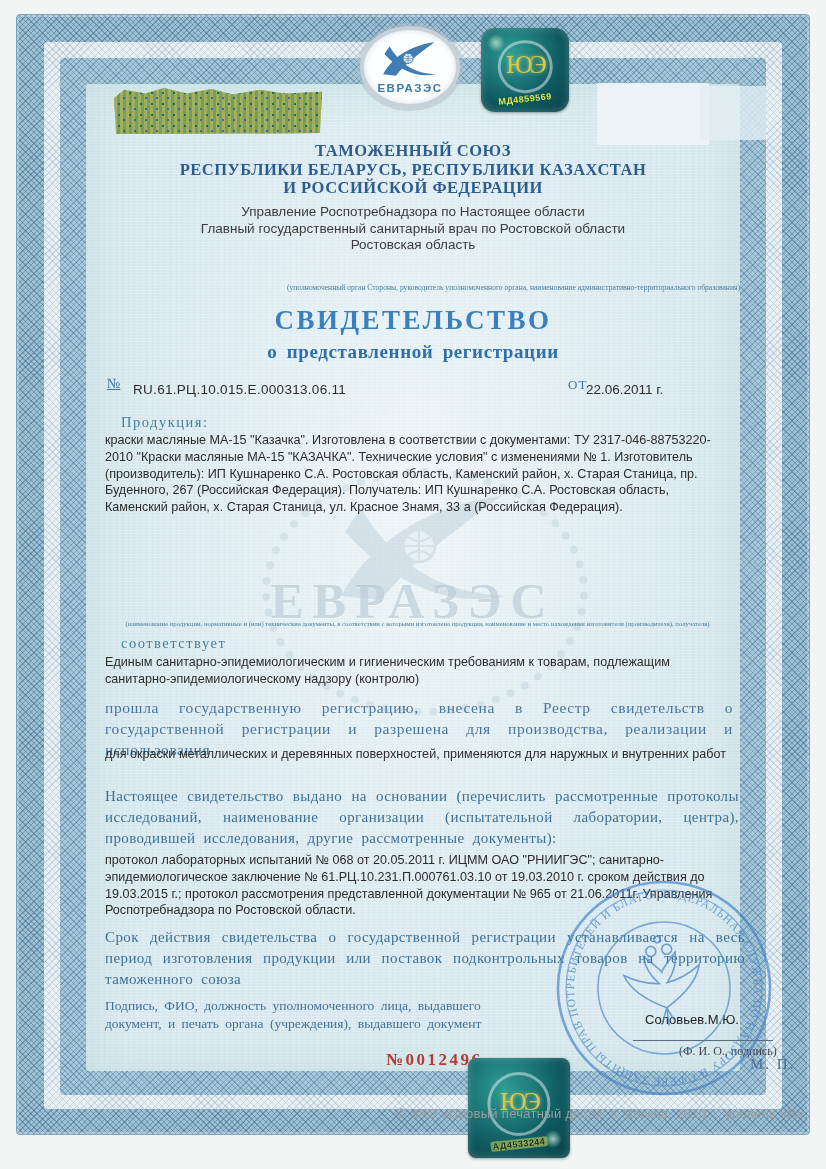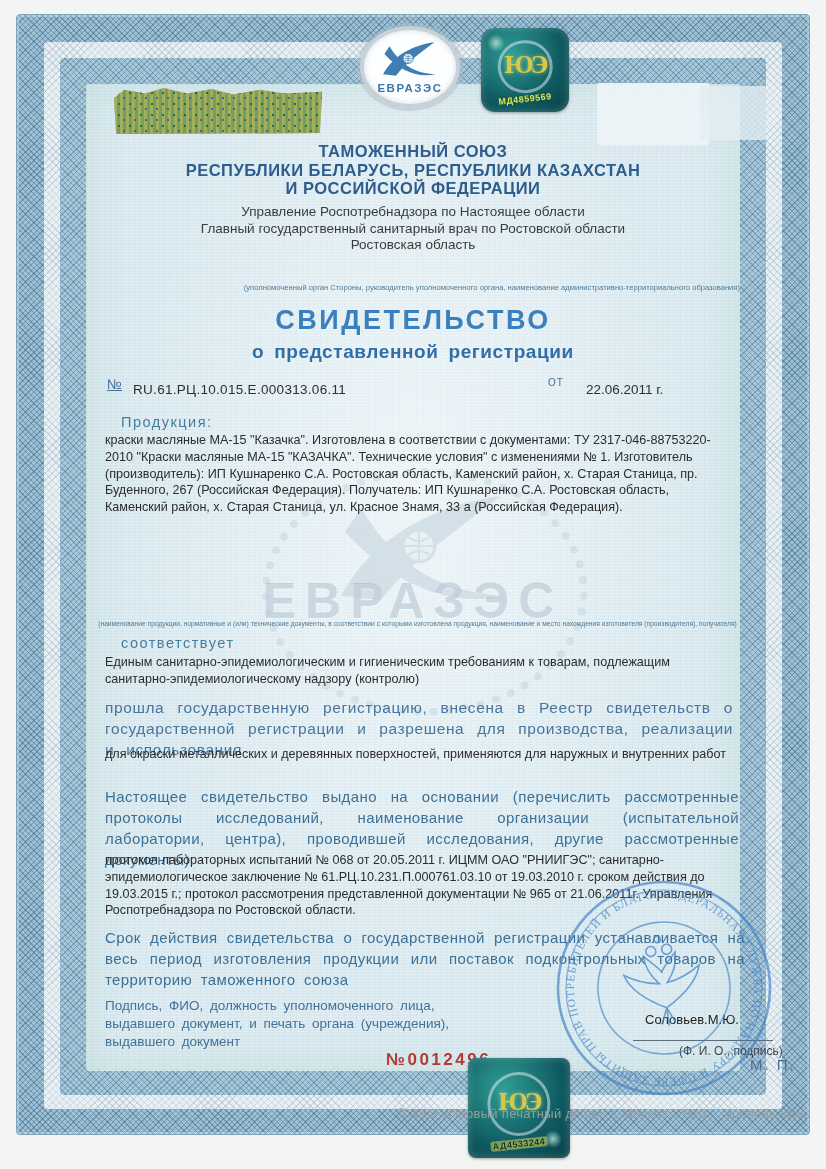--- a/index.html
+++ b/index.html
@@ -35,37 +35,37 @@
     background-color:#d9e9ef;
     background-image:
       radial-gradient(ellipse at 50% 42%, rgba(255,255,255,.55), transparent 62%),
       repeating-linear-gradient(0deg, rgba(255,255,255,.22) 0 1px, transparent 1px 3px),
       repeating-linear-gradient(90deg, rgba(168,200,214,.14) 0 1px, transparent 1px 6px);
     box-shadow: inset 0 0 46px rgba(140,195,180,.28);
     border-radius:3px;
   }
 
   
-  .ser { font-family:Liberation Sans, sans-serif; }
+  .ser { font-family:Liberation Serif, serif; }
   .abs { position:absolute; }
   .ctr { text-align:center; }
 
   .hdr-union { left:86px; right:86px; top:142px; color:#2d5d8d; font-weight:bold;
     font-size:16.5px; line-height:18.5px; letter-spacing:.5px; }
   .hdr-auth  { left:86px; right:86px; top:204px; color:#3c3c3c; font-size:13.5px; line-height:16.5px; }
   .hdr-cap   { left:86px; right:86px; top:283px; color:#4d7c9b; font-size:7.6px;text-align:right; }
 
   .title-main { left:86px; right:86px; top:305px; color:#3a80bd; font-weight:bold;
     font-size:27px; letter-spacing:2.5px; }
   .title-sub  { left:86px; right:86px; top:341px; color:#2f6ea9; font-weight:bold;
     font-size:19px; word-spacing:4px; letter-spacing:.6px; }
 
   .no-label { left:107px; top:376px; color:#44709a; font-size:14px; text-decoration:underline; }
   .no-value { left:133px; top:382px; color:#2e2e2e; font-size:13.5px; letter-spacing:.3px; }
-  .dt-label { left:548px; top:377px; color:#44709a; font-size:10px; letter-spacing:1px; }
+  .dt-label { left:568px; top:377px; color:#44709a; font-size:13px; letter-spacing:1px; }
   .dt-value { left:586px; top:382px; color:#2e2e2e; font-size:13.5px; }
 
   .lbl { color:#447d9e; font-size:14.5px; letter-spacing:1.5px;margin-left:16px; }
   .body-sans { color:#2c2c2c; font-size:12.6px; line-height:16.8px; }
 
   .product-lbl  { left:105px; top:414px; }
   .product-text { left:105px; top:432px; width:625px; }
   .product-cap  { left:95px;  top:620px; width:645px; color:#4d7c9b; font-size:6.7px; text-align:center; }
 
   .conf-lbl  { left:105px; top:635px; }
@@ -109,21 +109,21 @@
   .eurasec svg { width:64px; height:46px; margin-top:6px; }
   .eurasec-label { color:#3a79ae; font-weight:bold; font-size:11.5px; letter-spacing:1.5px; }
 
   .holo { background:radial-gradient(circle at 35% 30%, #2f9d95, #0e5a60 60%, #093f46);
     box-shadow:0 1px 3px rgba(0,0,0,.35), inset 0 0 8px rgba(255,255,255,.25); }
   .holo-top { left:481px; top:28px; width:88px; height:84px; border-radius:14px; }
   .holo-bot { left:468px; top:1058px; width:102px; height:100px; border-radius:8px; }
   .holo-ring { position:absolute; left:50%; top:46%; transform:translate(-50%,-50%);
     width:62%; height:64%; border-radius:50%; border:3px solid rgba(220,230,235,.55); }
   .holo-glyph { position:absolute; left:50%; top:44%; transform:translate(-50%,-50%);
-    color:#d8c84a; font-weight:bold; font-size:26px; letter-spacing:-3px;
+    color:#d8c84a; font-weight:normal; font-size:26px; letter-spacing:-3px;
     text-shadow:0 0 4px rgba(255,240,120,.6); font-family:"Liberation Serif",serif; }
   .holo-num { position:absolute; left:50%; bottom:9%; transform:translate(-50%,0) rotate(-6deg);
     color:#e8df59; font-size:9px; font-weight:bold; letter-spacing:.5px;
     text-shadow:0 0 2px #063; white-space:nowrap; }
   .holo-spark { position:absolute; width:18px; height:18px; border-radius:50%;
     background:radial-gradient(circle,#bfe8d8,transparent 70%); opacity:.8; }
 
   .sec-strip { left:114px; top:88px; width:208px; height:46px;
     background:
       radial-gradient(circle 3px at 5px 5px, rgba(18,108,88,.95) 42%, transparent 52%) 0 0/11px 11px,

